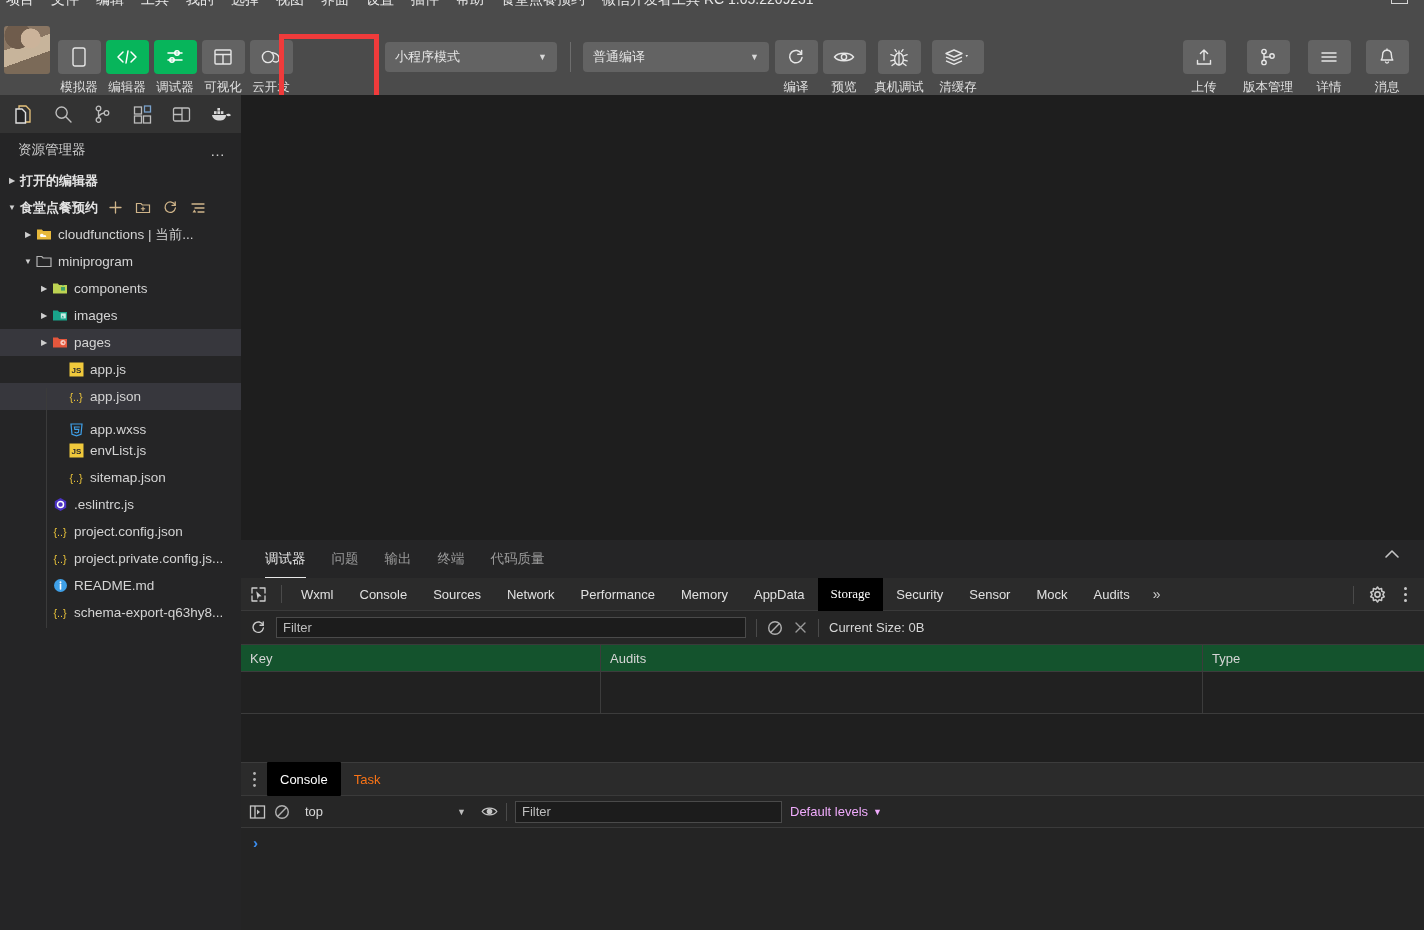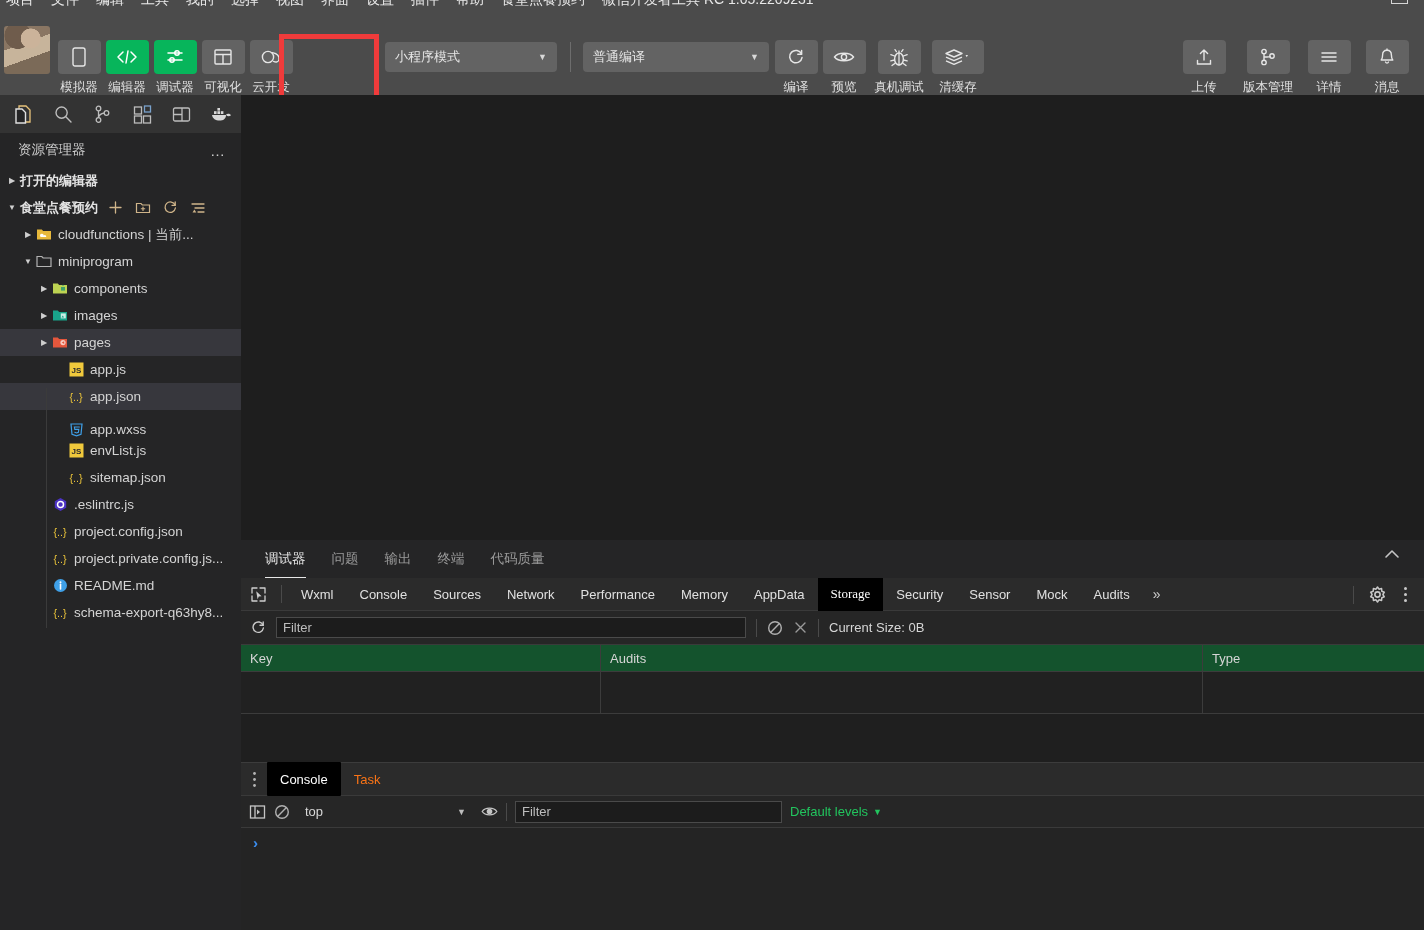--- a/index.html
+++ b/index.html
@@ -171,21 +171,21 @@
   }
   .ctx-select{
     width:175px; height:22px; background:transparent; border:1px solid transparent;
     color:#d8d8d8; font-size:13px; display:flex; align-items:center;
     justify-content:space-between; padding:0 6px;
   }
   .c-filter{
     width:267px; height:22px; background:#1c1c1c; border:1px solid #4a4a4a;
     color:#bdbdbd; font-size:13px; padding:0 6px; display:flex; align-items:center;
   }
-  .levels{ color:#22c55e; font-size:13px; display:flex; align-items:center; gap:5px; }
+  .levels{ color:#f0abfc; font-size:13px; display:flex; align-items:center; gap:5px; }
 
   .console-out{ height:118px; background:#242424; padding-top:6px; }
   .prompt{ color:#3b8ef0; font-size:15px; padding-left:12px; font-weight:bold; }
 
   svg{ display:block; }
 </style>
 </head>
 <body>
 
 <div id="app">

